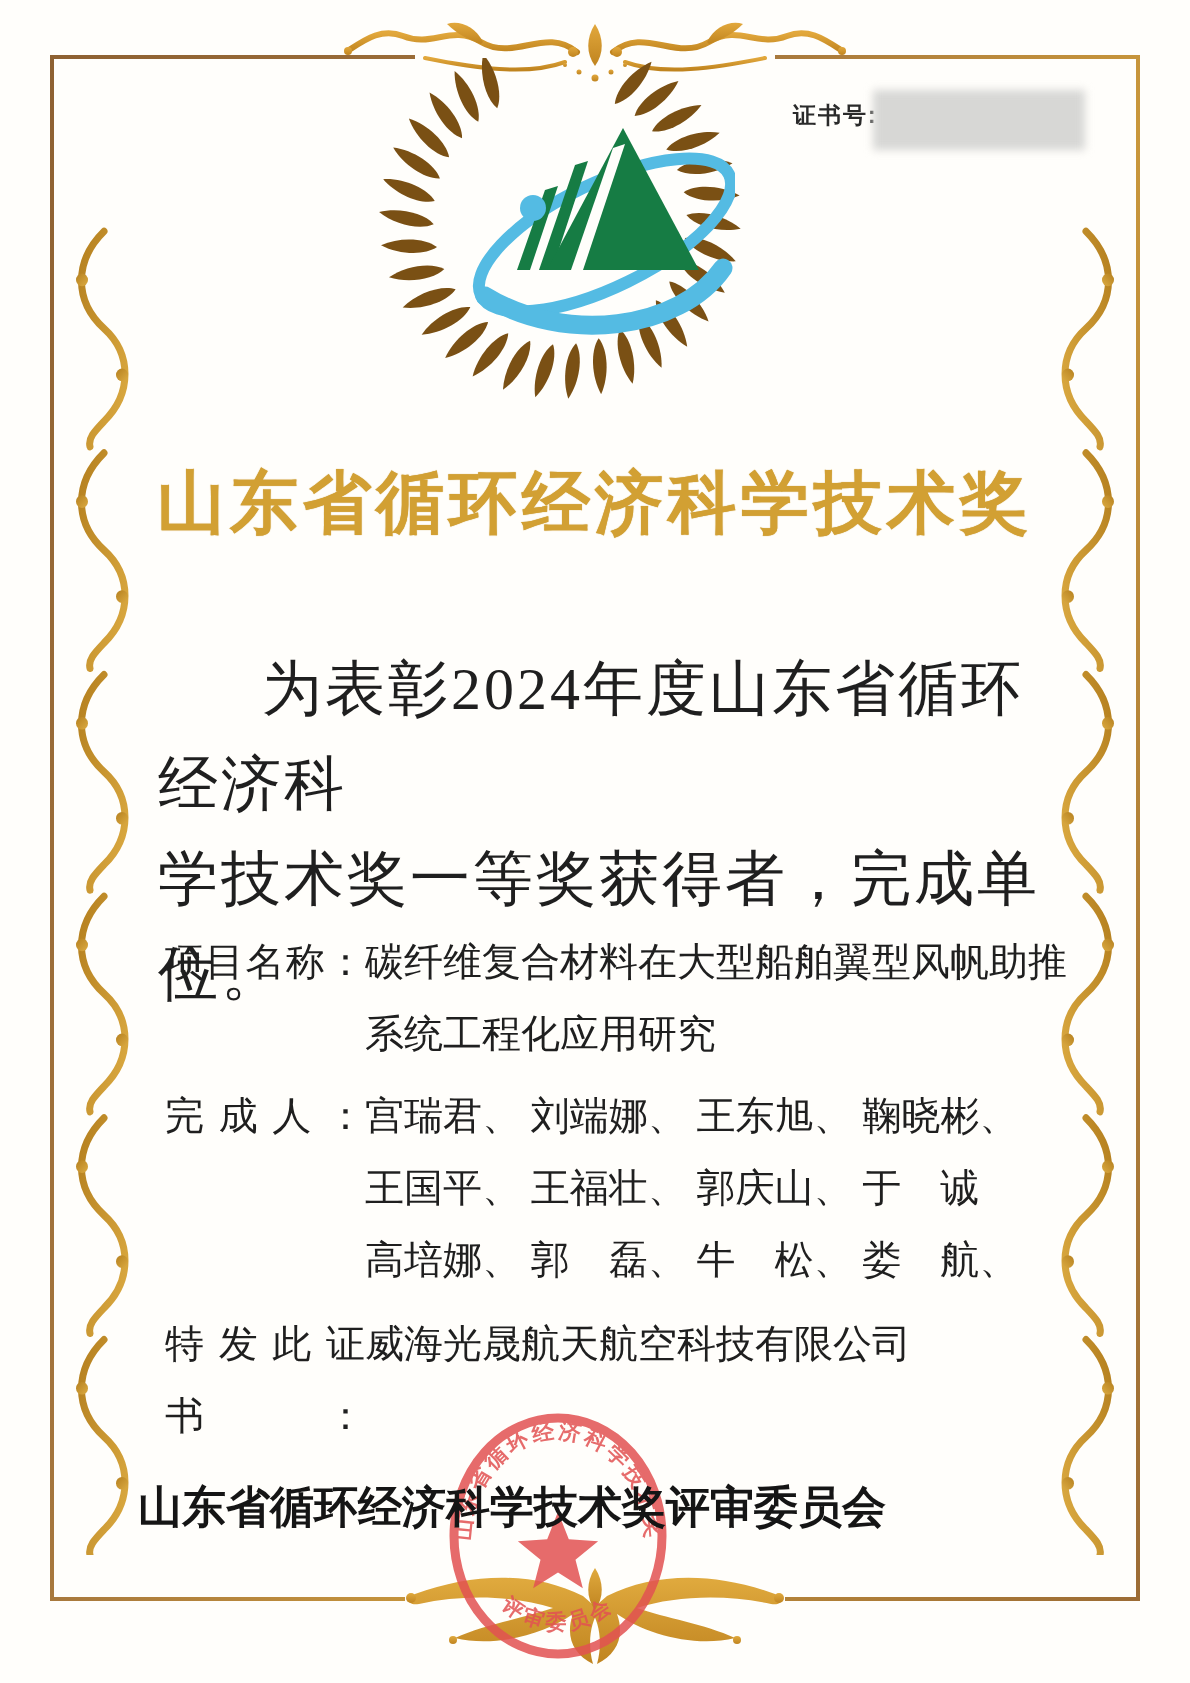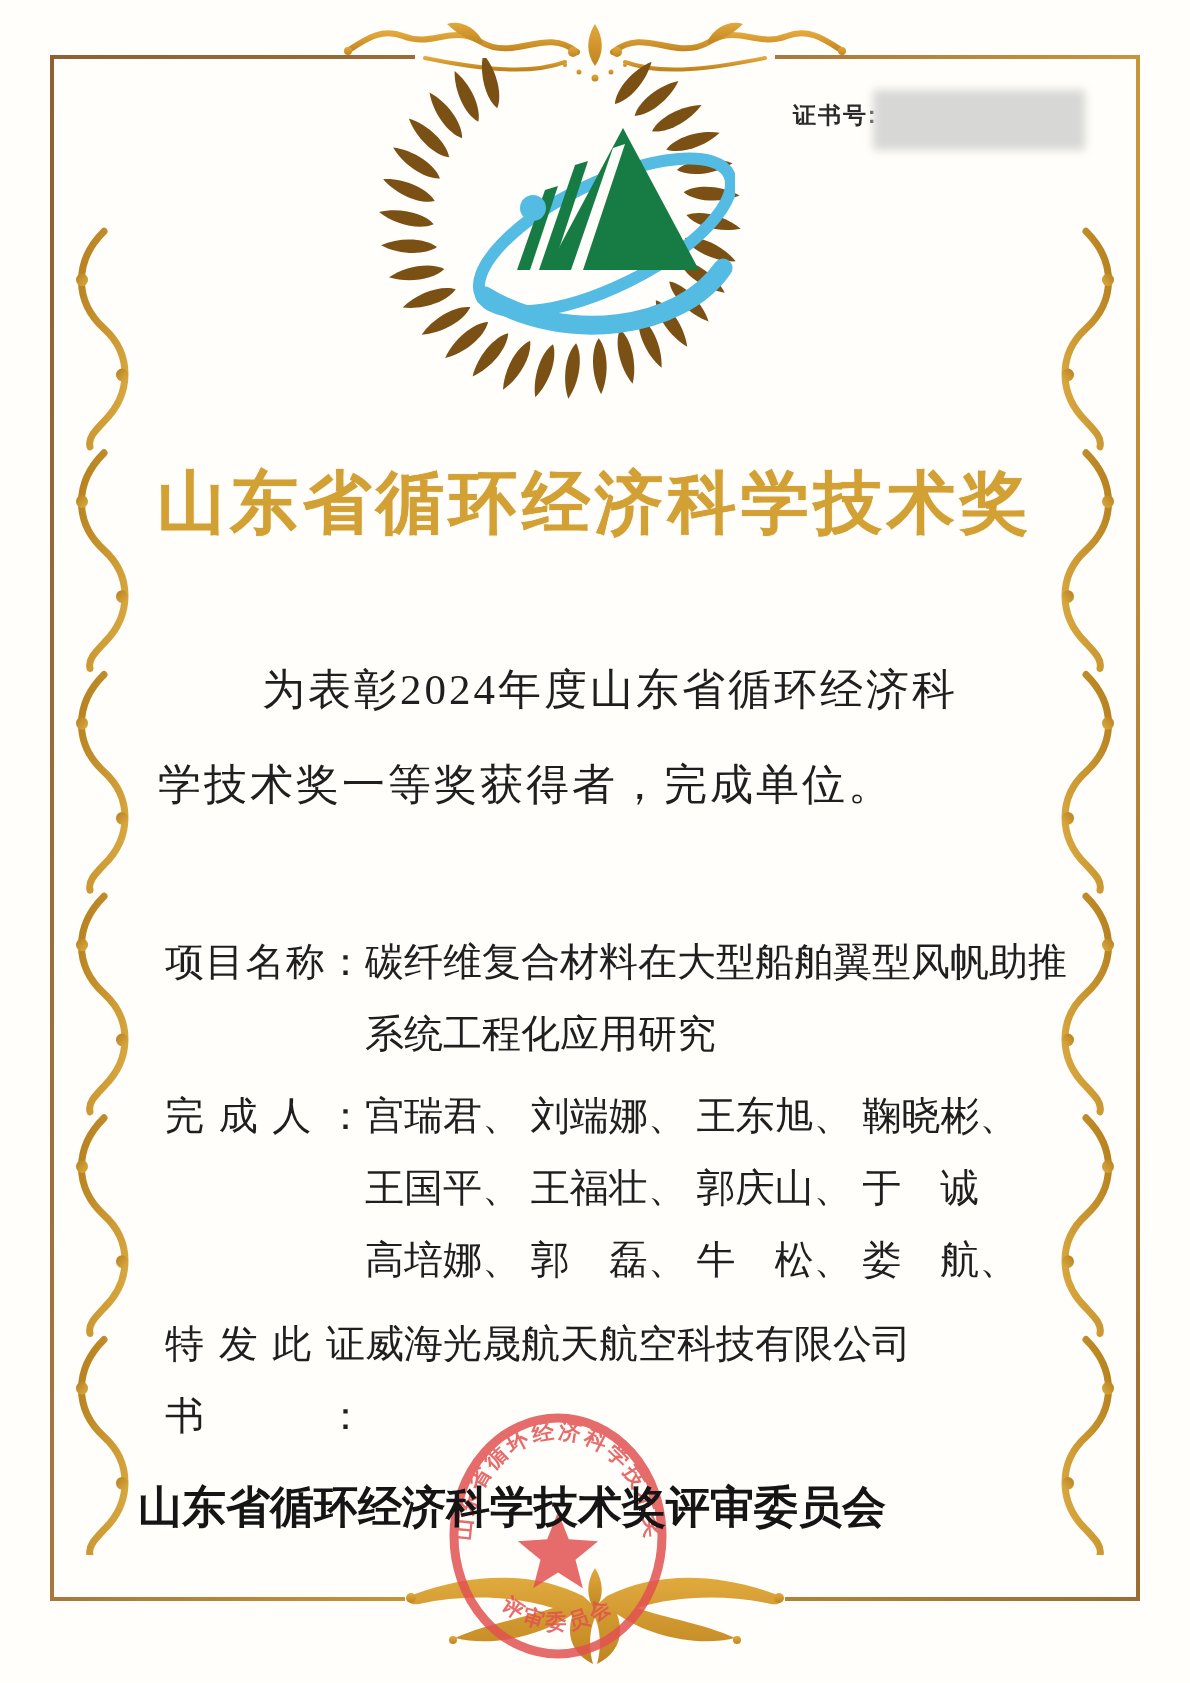--- a/index.html
+++ b/index.html
@@ -18,21 +18,21 @@
   .logo{position:absolute;left:455px;top:100px;width:280px;height:250px;}
   
   .certno-label{position:absolute;left:793px;top:100px;font-family:"Liberation Sans",sans-serif;
         font-size:23px;font-weight:bold;letter-spacing:2px;color:#2a2a2a;}
   .blur-box{position:absolute;left:873px;top:90px;width:212px;height:60px;background:#d7d7d5;
         filter:blur(4px);}
   
   .title{position:absolute;left:120px;top:458px;width:950px;text-align:center;
         font-size:68px;font-weight:900;letter-spacing:5px;color:#d2a033;
         text-shadow:0 0 1px #c29228;}
-  .body-par{position:absolute;left:158px;top:642px;width:925px;font-size:43px;
+  .body-par{position:absolute;left:158px;top:642px;width:925px;font-size:60px;
         line-height:95px;letter-spacing:3px;font-weight:500;}
   .body-par .l1{text-indent:104px;}
   .field{position:absolute;left:165px;width:940px;display:flex;align-items:flex-start;
         font-size:39px;line-height:72px;font-weight:500;}
   .field .flabel{flex:0 0 200px;text-align:justify;text-align-last:justify;}
   .field .fvalue{}
   .f1{top:926px;}
   .f2{top:1080px;}
   .f3{top:1308px;}
   .committee{position:absolute;left:0;top:1482px;width:1024px;text-align:center;

